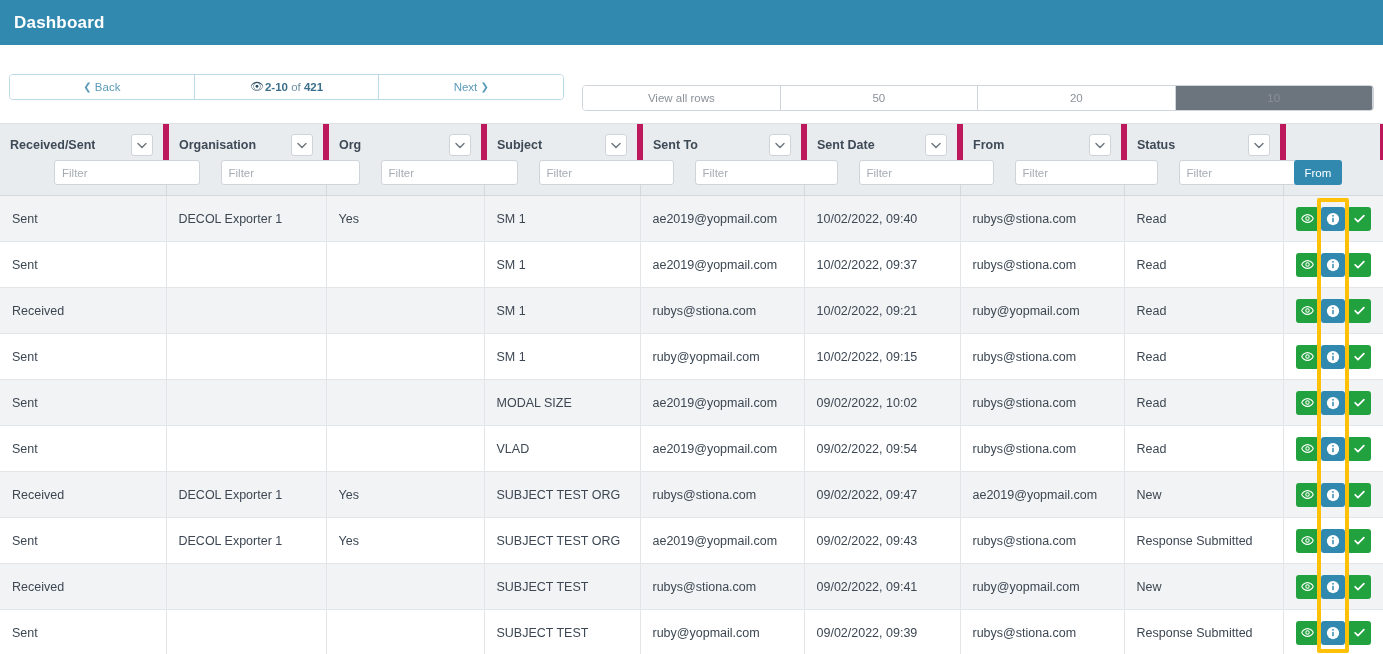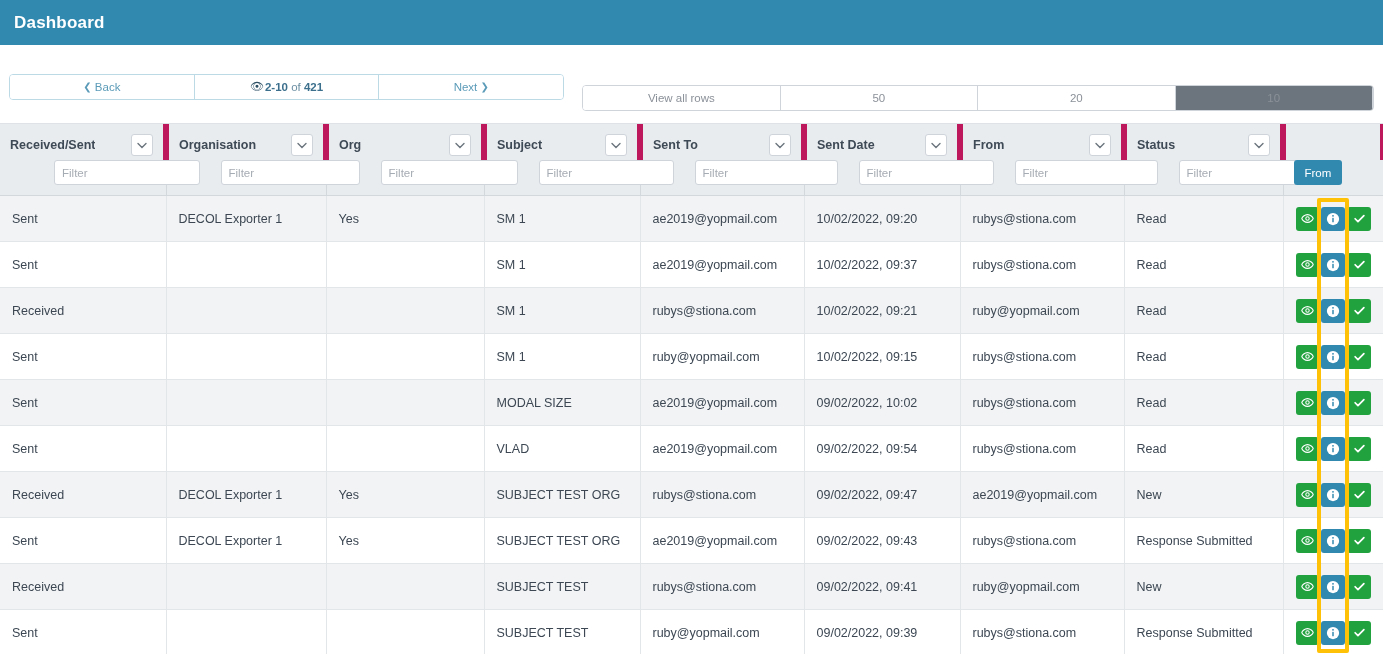--- a/index.html
+++ b/index.html
@@ -380,21 +380,21 @@
       </tr>
     </thead>
 
     <tbody id="grid-body">
         <tr class="odd">
           <td>Sent</td>
           <td>DECOL Exporter 1</td>
           <td>Yes</td>
           <td>SM 1</td>
           <td>ae2019@yopmail.com</td>
-          <td>10/02/2022, 09:20</td>
+          <td>10/02/2022, 09:40</td>
           <td>rubys@stiona.com</td>
           <td>Read</td>
           <td>
             <div class="actions">
               <button class="act-btn green">
                 <span>
                   <svg width="13" height="13" viewBox="0 0 16 16">
                     <path d="M8 3.2C4.4 3.2 1.6 6.2 1 8c.6 1.8 3.4 4.8 7 4.8s6.4-3 7-4.8c-.6-1.8-3.4-4.8-7-4.8z" fill="none" stroke="#ffffff" stroke-width="1.3"></path>
                     <circle cx="8" cy="8" r="2.1" fill="none" stroke="#ffffff" stroke-width="1.3"></circle>
                   </svg>

